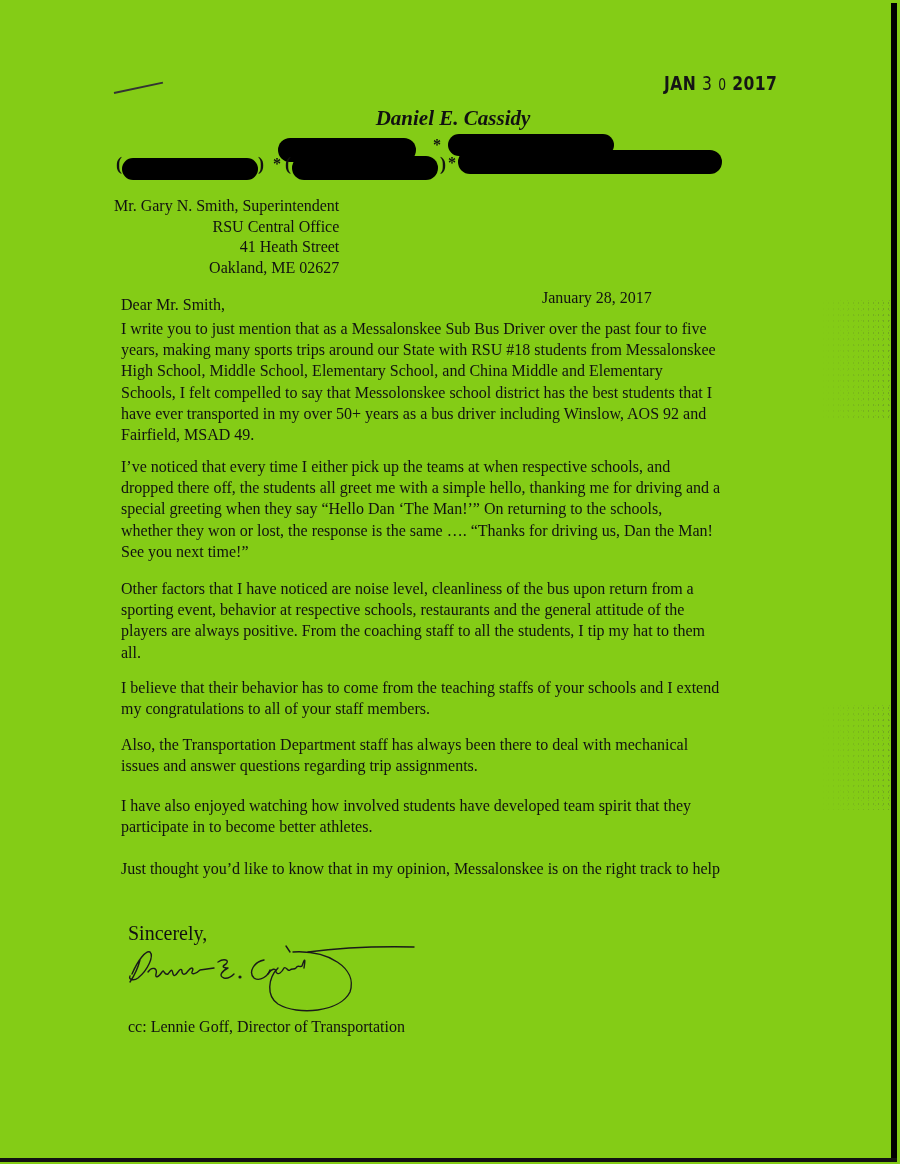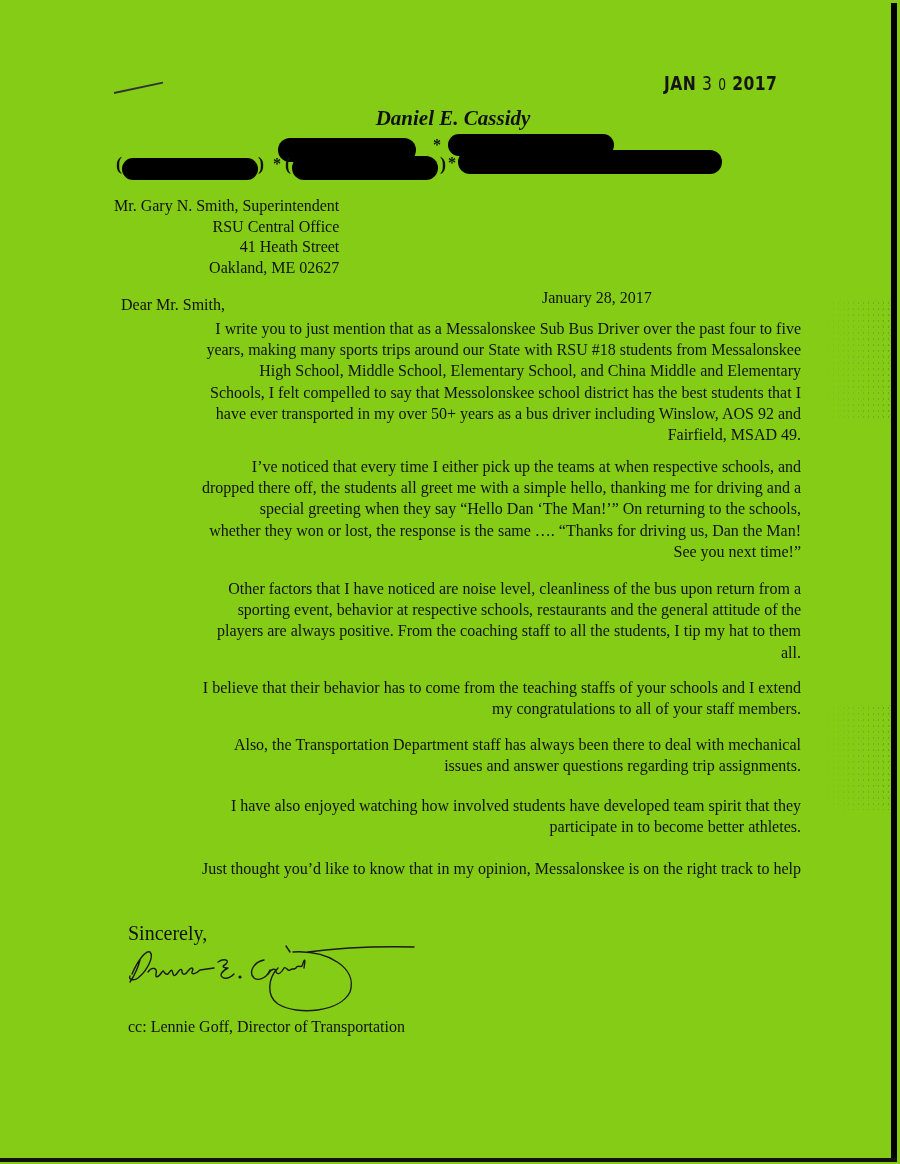--- a/index.html
+++ b/index.html
@@ -122,21 +122,20 @@
     }
     .body-text {
       position: absolute;
       left: 121px;
       width: 680px;
       font-size: 16px;
       line-height: 21.2px;
     }
     .body-text p {
       margin: 0;
-      text-align: right;
     }
     .salutation {
       position: absolute;
       left: 121px;
       top: 296px;
       font-size: 16px;
     }
     .closing {
       position: absolute;
       left: 128px;

